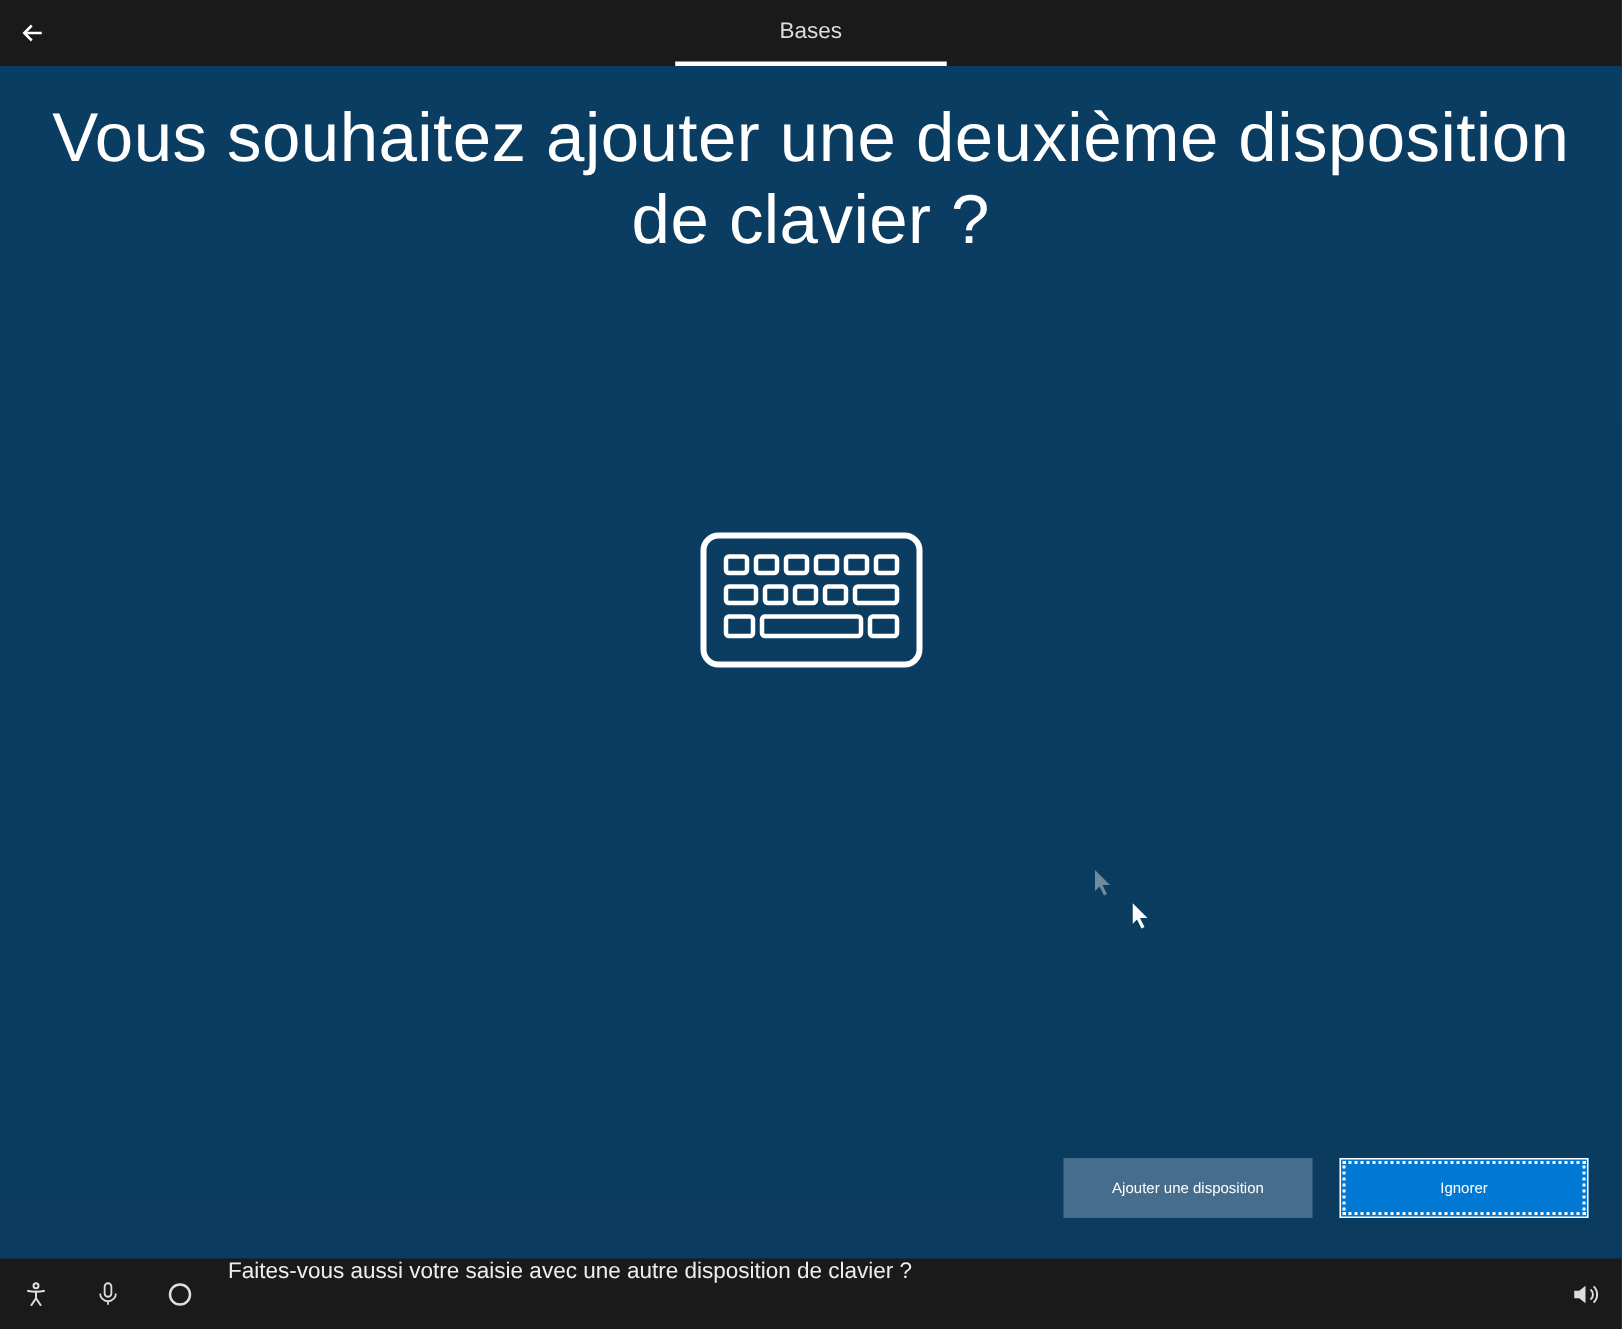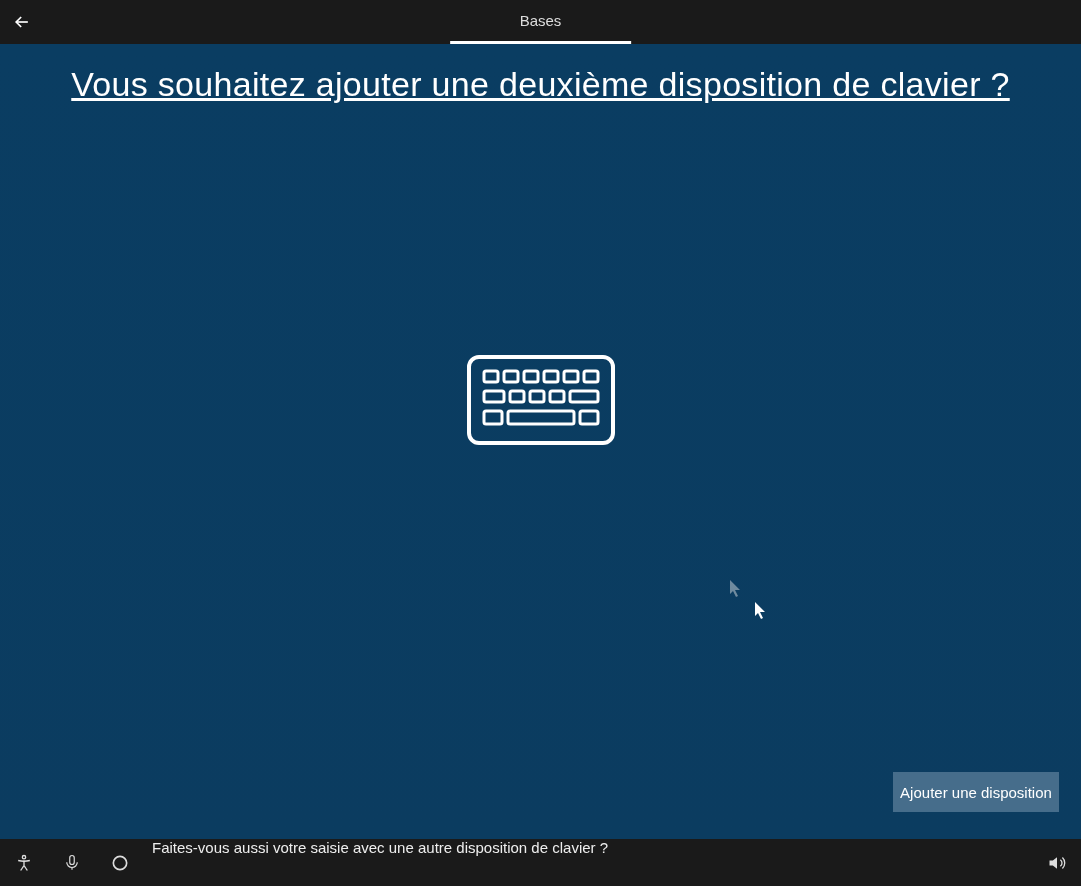--- a/index.html
+++ b/index.html
@@ -56,48 +56,47 @@
     background: linear-gradient(#0a3d62,#0b3c60);
     height: 795px;
     width: 100%;
     display: flex;
     flex-direction: column;
     align-items: center;
     position: relative;
   }
   .heading {
     font-weight: 300;
-    font-size: 34px;
+    font-size: 46px;
     text-align: center;
     margin-top: 20px;
     line-height: 1.2;
     letter-spacing: 0.3px;
     padding: 0 20px;
-    text-decoration: underline;
   }
   .keyboard-icon {
     position: absolute;
     top: 310px;
     left: 50%;
     transform: translateX(-50%);
   }
   .buttons {
     position: absolute;
     bottom: 27px;
     right: 22px;
     display: flex;
     gap: 18px;
   }
   .btn {
     min-width: 166px;
     height: 40px;
     display: flex;
     align-items: center;
     justify-content: center;
-    font-size: 15px;
+    font-size: 10px;
     color: #fff;
     cursor: pointer;
     border: none;
     font-family: inherit;
   }
   .btn-secondary {
     background: #4b6f8a;
     background: rgba(120,150,175,0.55);
   }
   .btn-primary {
@@ -178,20 +177,23 @@
 
       <rect x="18" y="57" width="18" height="13" rx="2" fill="none" stroke="#fff" stroke-width="3"></rect>
       <rect x="42" y="57" width="66" height="13" rx="2" fill="none" stroke="#fff" stroke-width="3"></rect>
       <rect x="114" y="57" width="18" height="13" rx="2" fill="none" stroke="#fff" stroke-width="3"></rect>
     </svg>
   </div>
 
   <div class="buttons">
     <button class="btn btn-secondary">
       <span>Ajouter une disposition</span>
+    </button>
+    <button class="btn btn-primary">
+      <span>Ignorer</span>
     </button>
   </div>
 
   <svg class="cursor" style="left:730px;top:536px" width="12" height="18">
     <path d="M0 0 L0 14 L3 11 L6 17 L8 16 L5 10 L10 10 Z" fill="#eaeaea" opacity="0.45"></path>
   </svg>
   <svg class="cursor" style="left:755px;top:558px" width="12" height="18">
     <path d="M0 0 L0 14 L3 11 L6 17 L8 16 L5 10 L10 10 Z" fill="#ffffff"></path>
   </svg>
 </div>

